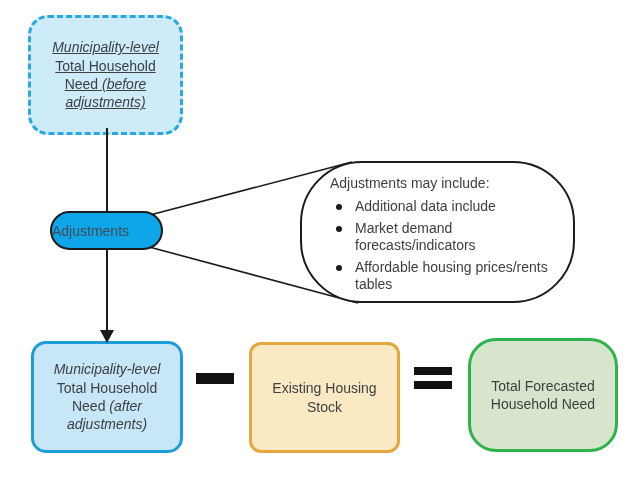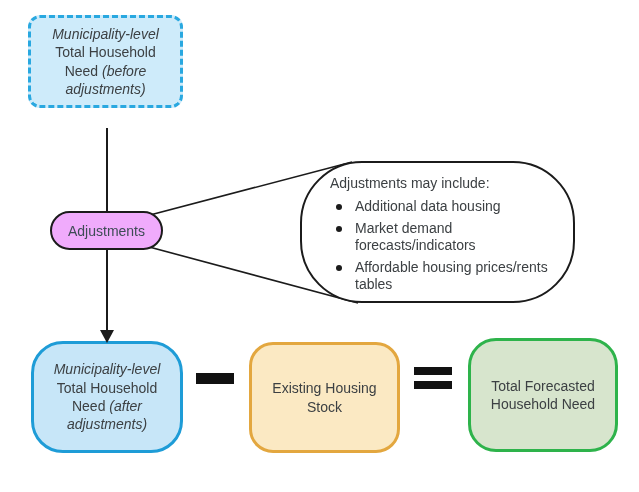--- a/index.html
+++ b/index.html
@@ -7,39 +7,39 @@
     position:relative; width:639px; height:492px; background:#ffffff;
     font-family:"Liberation Sans", sans-serif; color:#3c4043; overflow:hidden;
   }
   .box {
     position:absolute; box-sizing:border-box;
     display:flex; align-items:center; justify-content:center;
     text-align:center; font-size:14px; line-height:1.32; padding:6px 12px;
   }
   .box em { font-style:italic; }
   .box-before {
-    left:28px; top:15px; width:155px; height:93px;
-    border:3px dashed #29a8e0; background:#ceebfa; border-radius:12px;
+    left:28px; top:15px; width:155px; height:120px;
+    border:3px dashed #29a8e0; background:#ceebfa; border-radius:20px;text-decoration:underline;
   }
   .box-after {
     left:31px; top:341px; width:152px; height:112px;
-    border:3px solid #1e9cd7; background:#c7e6f8; border-radius:32px;
+    border:3px solid #1e9cd7; background:#c7e6f8; border-radius:15px;
   }
   .box-stock {
     left:249px; top:342px; width:151px; height:111px;
-    border:3px solid #e3a73f; background:#fbe9c3; border-radius:24px;
+    border:3px solid #e3a73f; background:#fbe9c3; border-radius:12px;
   }
   .box-total {
     left:468px; top:338px; width:150px; height:114px;
     border:3px solid #2eb34b; background:#d7e5cd; border-radius:28px;
   }
   .oval {
     position:absolute; left:50px; top:211px; width:113px; height:39px;
-    box-sizing:border-box; border:2px solid #1b1b1b; background:#f0abfc;
-    border-radius:20px; display:flex; align-items:center; justify-content:center;
+    box-sizing:border-box; border:2px solid #1b1b1b; background:#0ea5e9;
+    border-radius:20px; display:flex; align-items:center; 
     font-size:14px; color:#3d4c55; z-index:3;
   }
   .bubble {
     position:absolute; left:300px; top:161px; width:275px; height:142px;
     box-sizing:border-box; border:2.5px solid #1b1b1b; background:#ffffff;
     border-radius:62px; z-index:2; padding:12px 16px 8px 28px; font-size:14px;
   }
   .bubble-title { line-height:1.25; margin-bottom:3px; }
   .bubble ul { list-style:none; margin:0; padding:0; }
   .bubble li {
@@ -75,21 +75,21 @@
     </div>
   </div>
 
   <div class="oval">
     <span>Adjustments</span>
   </div>
 
   <div class="bubble">
     <div class="bubble-title">Adjustments may include:</div>
     <ul>
-      <li>Additional data housing</li>
+      <li>Additional data include</li>
       <li>Market demand forecasts/indicators</li>
       <li>Affordable housing prices/rents tables</li>
     </ul>
   </div>
 
   <div class="box box-after">
     <div>
       <em>Municipality-level</em>
       <span>Total Household Need</span>
       <em>(after adjustments)</em>

